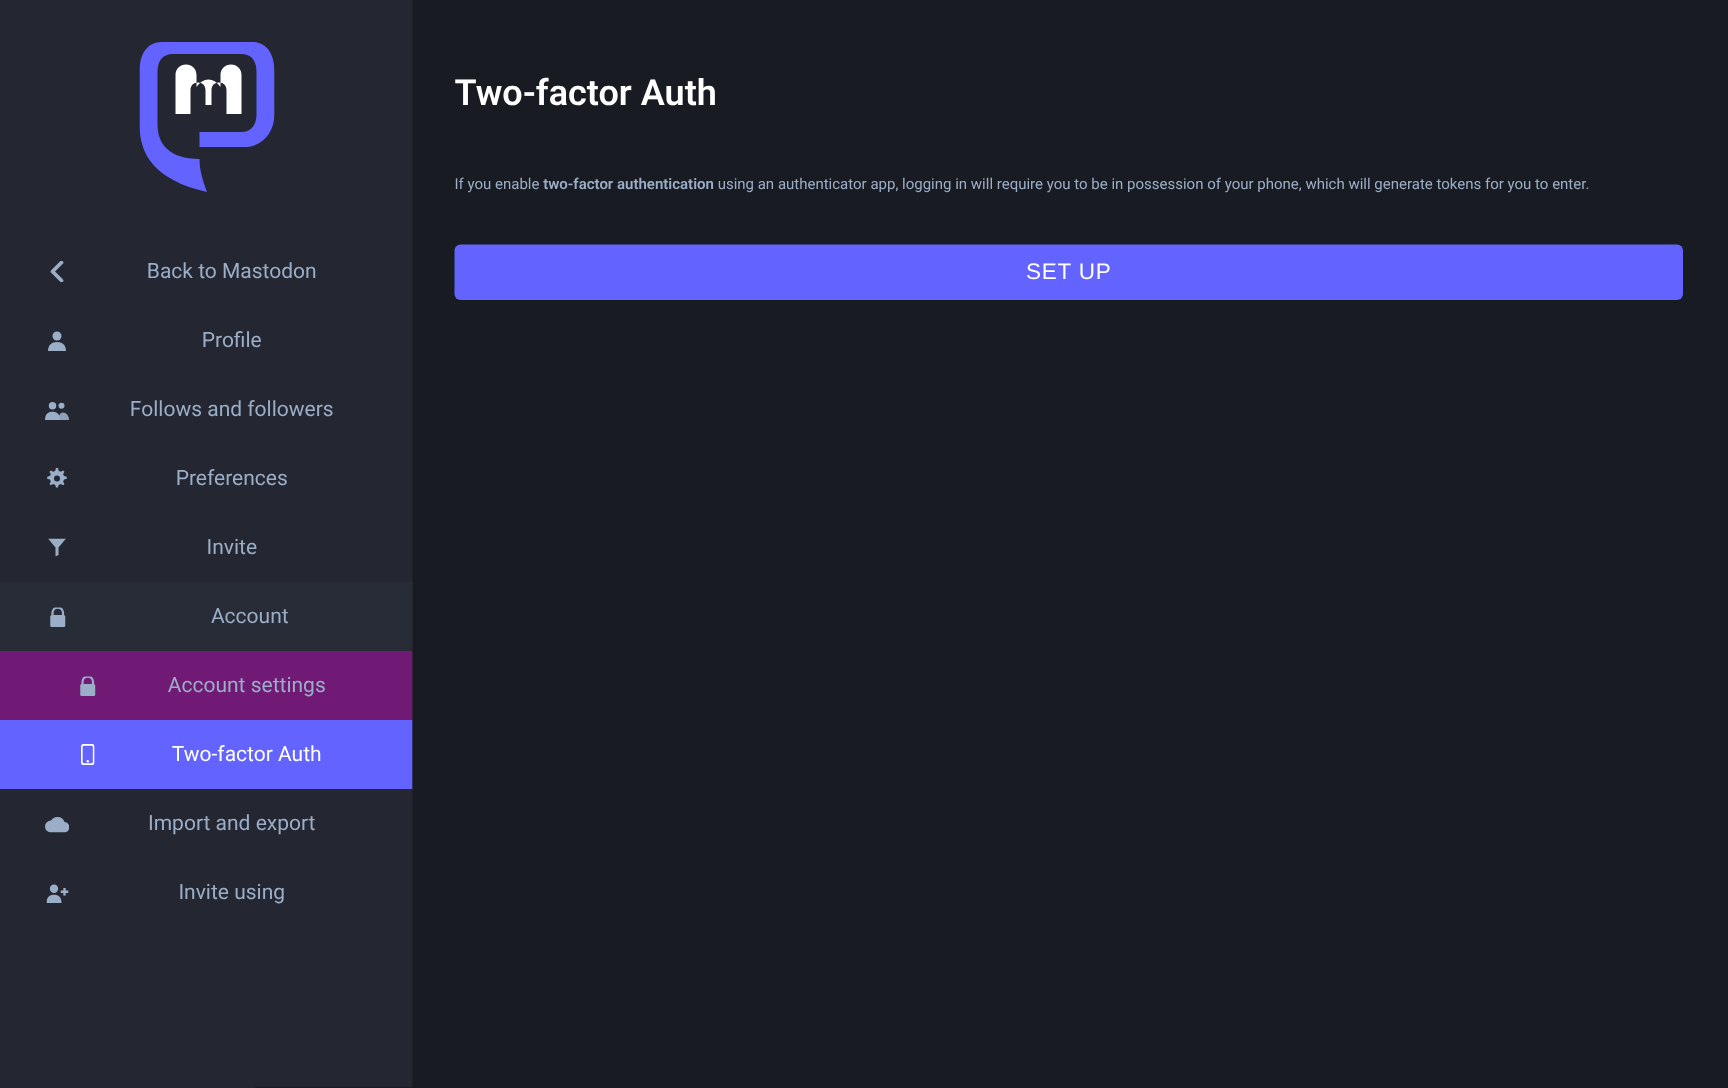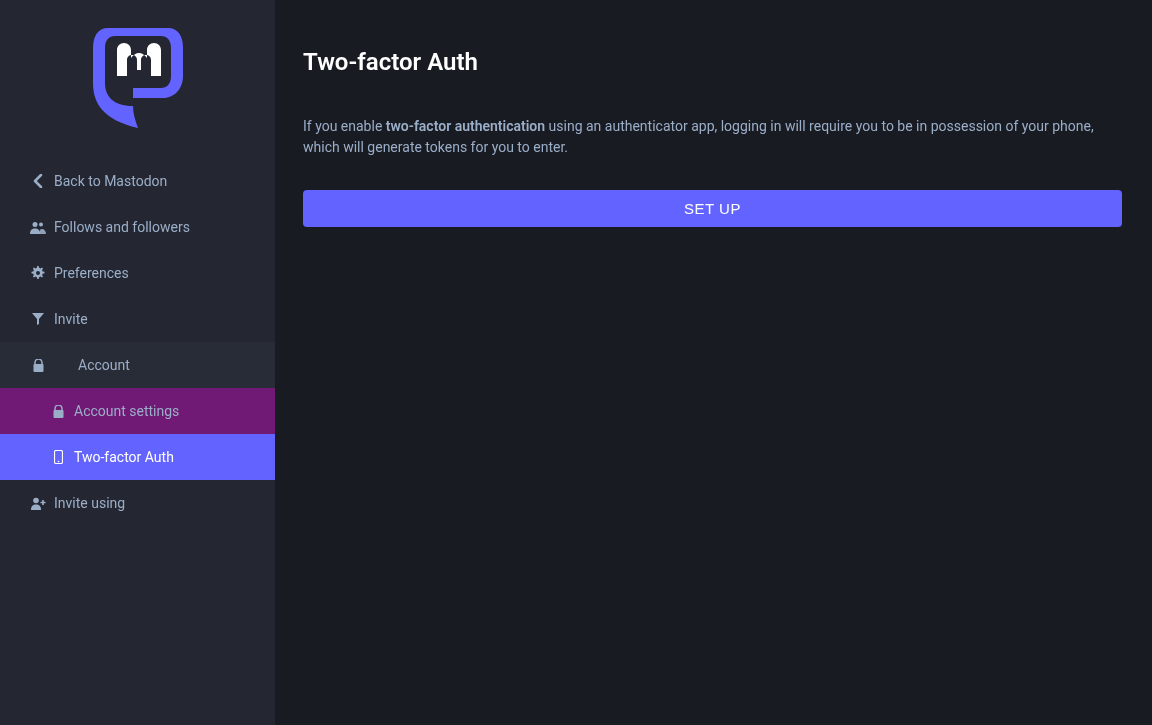--- a/index.html
+++ b/index.html
@@ -39,20 +39,21 @@
 
     .nav-item {
       display: flex;
       align-items: center;
       padding: 15px 20px 15px 54px;
       color: #9baec8;
       font-size: 14px;
       cursor: pointer;
       text-decoration: none;
       position: relative;
+      justify-content: center;
     }
 
     .nav-item.parent {
       background: #282c37;
       padding-left: 78px;
     }
 
     .nav-item.sub {
       padding-left: 74px;
       background: #701a75;
@@ -95,21 +96,21 @@
 
     .page-title {
       color: #ffffff;
       font-size: 24px;
       font-weight: 600;
       margin-bottom: 30px;
     }
 
     .description {
       color: #9baec8;
-      font-size: 14px;
+      font-size: 10px;
       line-height: 1.5;
       margin-bottom: 28px;
       margin-top: 40px;
     }
 
     .description strong {
       font-weight: 600;
     }
 
     .setup-button {
@@ -144,20 +145,29 @@
 
   <a class="nav-item">
     <span class="icon">
       <svg width="10" height="14" viewBox="0 0 10 14">
           <path d="M8 1 L2 7 L8 13" stroke="currentColor" stroke-width="2.5" fill="none" stroke-linecap="round" stroke-linejoin="round"></path>
         </svg>
     </span>
     <span>Back to Mastodon</span>
   </a>
 
+  <a class="nav-item">
+    <span class="icon">
+      <svg width="12" height="14" viewBox="0 0 12 14">
+          <circle cx="6" cy="4" r="3"></circle>
+          <path d="M0 14 C0 10 2.5 8 6 8 C9.5 8 12 10 12 14 Z"></path>
+        </svg>
+    </span>
+    <span>Profile</span>
+  </a>
 
   <a class="nav-item">
     <span class="icon">
       <svg width="16" height="13" viewBox="0 0 16 13">
           <circle cx="5" cy="3.5" r="2.5"></circle>
           <circle cx="11" cy="3.5" r="2"></circle>
           <path d="M0 13 C0 9 2 7.5 5 7.5 C8 7.5 10 9 10 13 Z"></path>
           <path d="M9 13 C9 10 10 8 12 8 C14 8 16 10 16 13 Z" opacity="0.9"></path>
         </svg>
     </span>
@@ -210,20 +220,28 @@
         <svg width="9" height="14" viewBox="0 0 9 14">
             <rect x="0.5" y="0.5" width="8" height="13" rx="1.5" stroke="currentColor" stroke-width="1.2" fill="none"></rect>
             <circle cx="4.5" cy="11.5" r="0.8"></circle>
           </svg>
       </span>
       <span>Two-factor Auth</span>
     </a>
 
   </div>
 
+  <a class="nav-item">
+    <span class="icon">
+      <svg width="16" height="11" viewBox="0 0 16 11">
+          <path d="M4 11 A4 4 0 0 1 4 3 A5 5 0 0 1 13 4 A3.5 3.5 0 0 1 12.5 11 Z"></path>
+        </svg>
+    </span>
+    <span>Import and export</span>
+  </a>
 
   <a class="nav-item">
     <span class="icon">
       <svg width="15" height="13" viewBox="0 0 15 13">
           <circle cx="5" cy="3.5" r="2.8"></circle>
           <path d="M0 13 C0 9 2 7.5 5 7.5 C8 7.5 10 9 10 13 Z"></path>
           <path d="M12 3 L12 8 M9.5 5.5 L14.5 5.5" stroke="currentColor" stroke-width="1.6"></path>
         </svg>
     </span>
     <span>Invite using</span>

